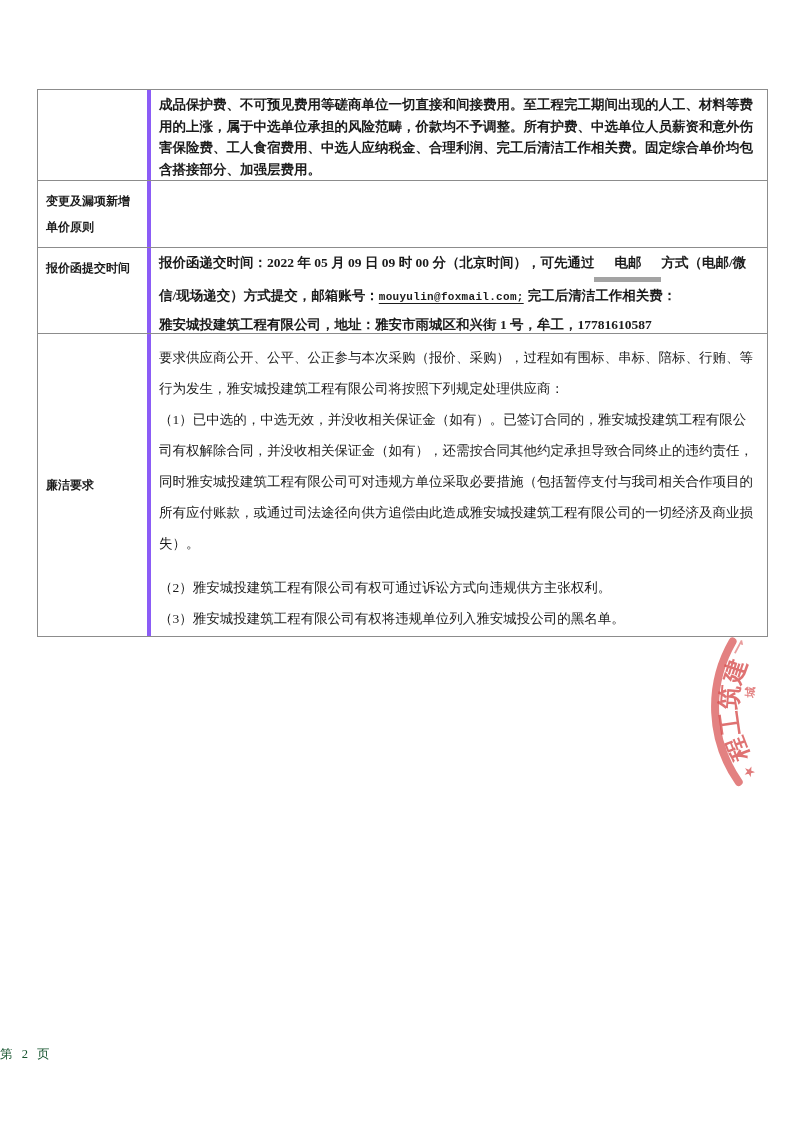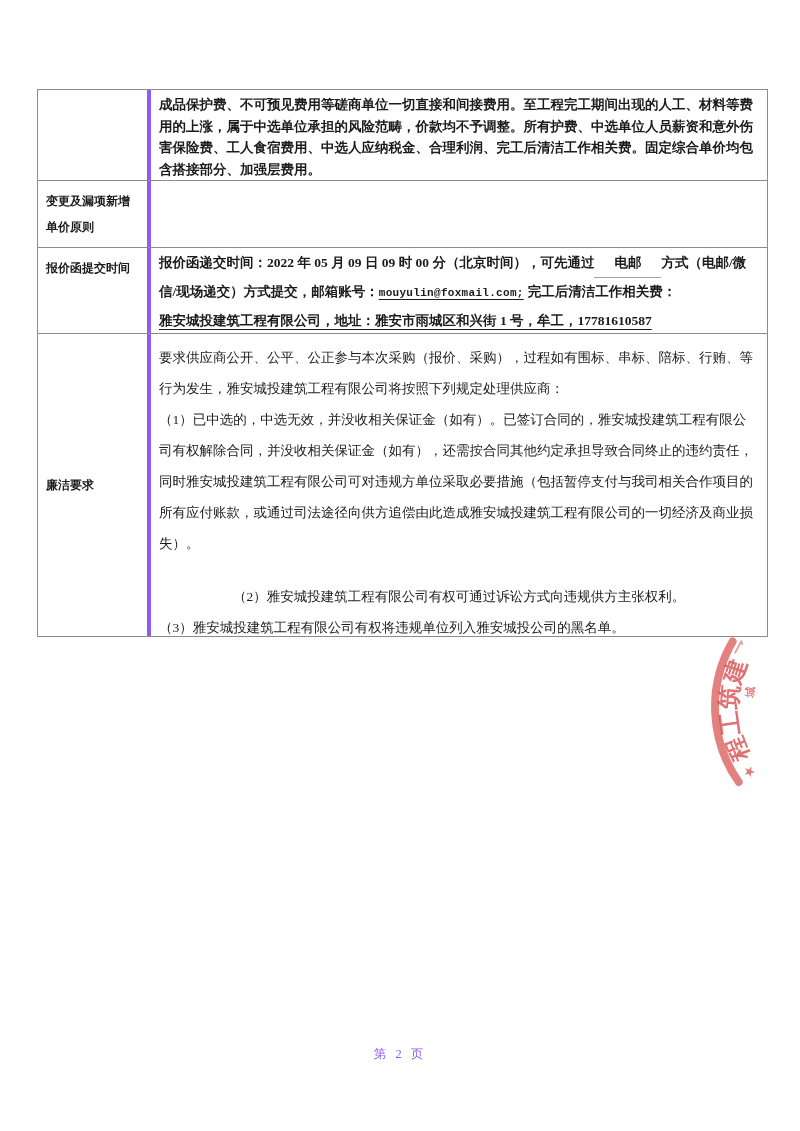--- a/index.html
+++ b/index.html
@@ -40,26 +40,26 @@
   .row1 .content-cell{line-height:21.5px;font-weight:600;}
   .row2{height:67px;}
   .row2 .content-cell{line-height:21px;padding-top:2px;font-weight:600;}
   .row2 .content-cell p{text-indent:1em;}
   .row3{height:86px;}
   .row3 .content-cell{line-height:28px;padding-top:1px;font-weight:bold;}
   .row4{height:105px;}
   .row4 .content-cell{line-height:16.5px;padding-top:3px;font-weight:600;}
   .row5{height:303px;}
   .row5 .content-cell{line-height:31px;padding-top:8px;font-weight:400;}
-  .row5 .content-cell p.gap-top{margin-top:22px;text-align:center;}
+  .row5 .content-cell p.gap-top{margin-top:13px;}
   
   .blank-field{
     display:inline-block;
     padding:0 20px;
-    border-bottom:1px solid #a3a3a3;
+    border-bottom:5px solid #a3a3a3;
     font-weight:bold;
   }
   .email{
     font-family:"Liberation Mono","DejaVu Sans Mono",monospace;
     font-size:11px;font-weight:bold;
     text-decoration:underline;
     text-underline-offset:3px;
     letter-spacing:.3px;
     padding-right:4px;
   }
@@ -70,21 +70,21 @@
   }
   
   .stamp{position:absolute;left:695px;top:605px;pointer-events:none;}
   .stamp text{
     font-family:"Liberation Serif","DejaVu Serif",serif;
     font-weight:bold;text-anchor:middle;
   }
   
   .footer{
     position:absolute;left:0;top:1046px;width:100%;
-    text-align:center;font-size:12.5px;color:#8b5cf6;
+    font-size:12.5px;color:#14532d;
     letter-spacing:3px;
     font-family:Liberation Serif, serif;
   }
 </style>
 </head>
 <body>
 
 <div class="page">
 
   <div class="doc-table">

